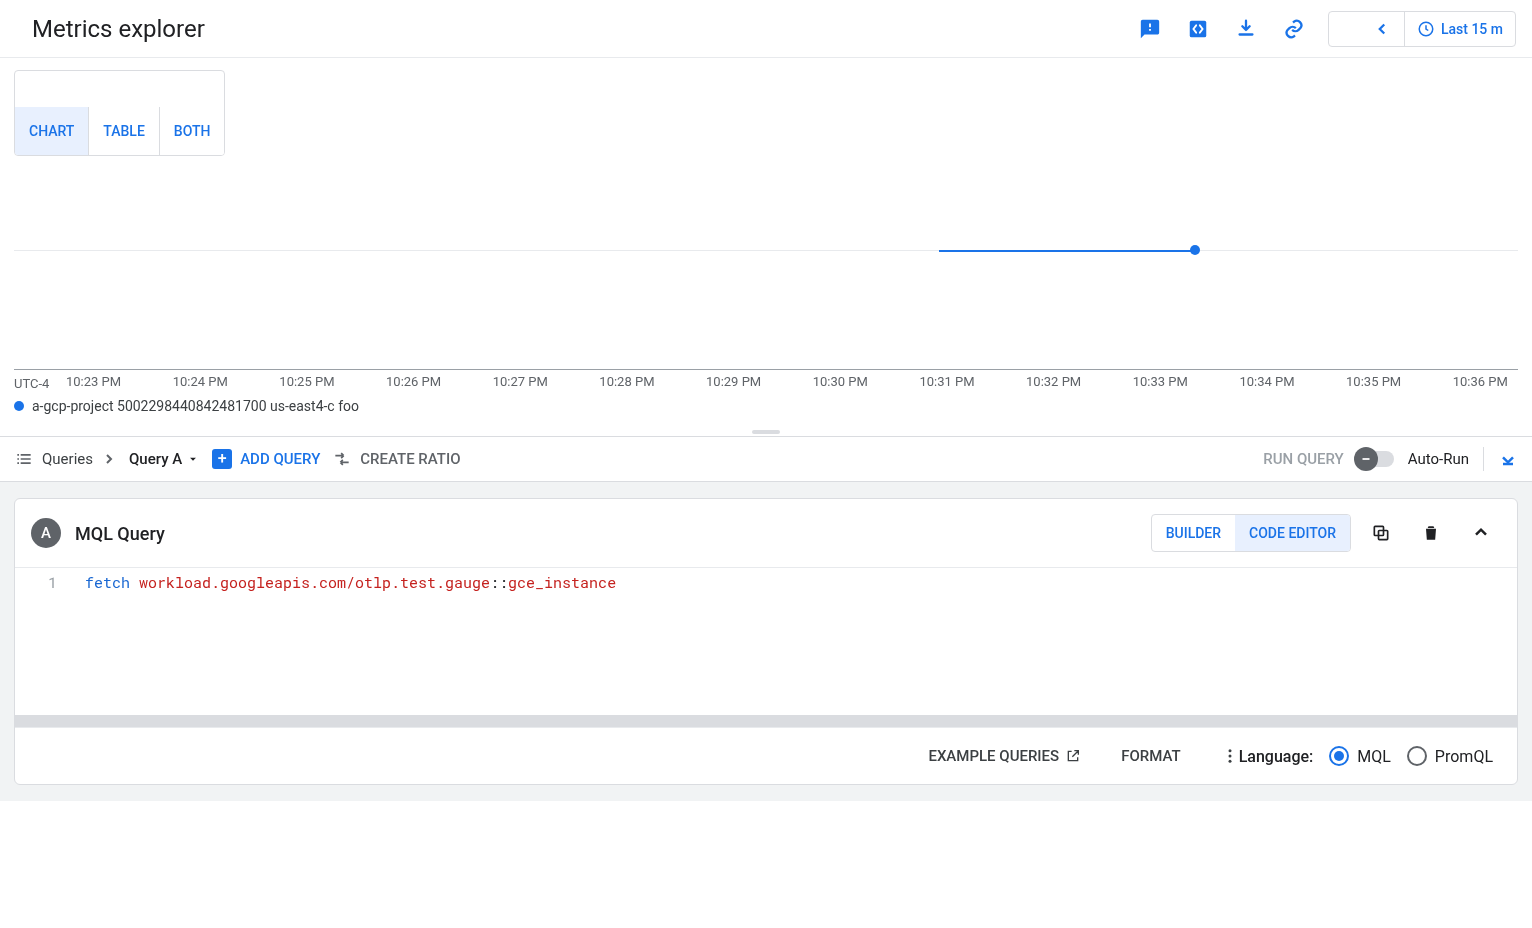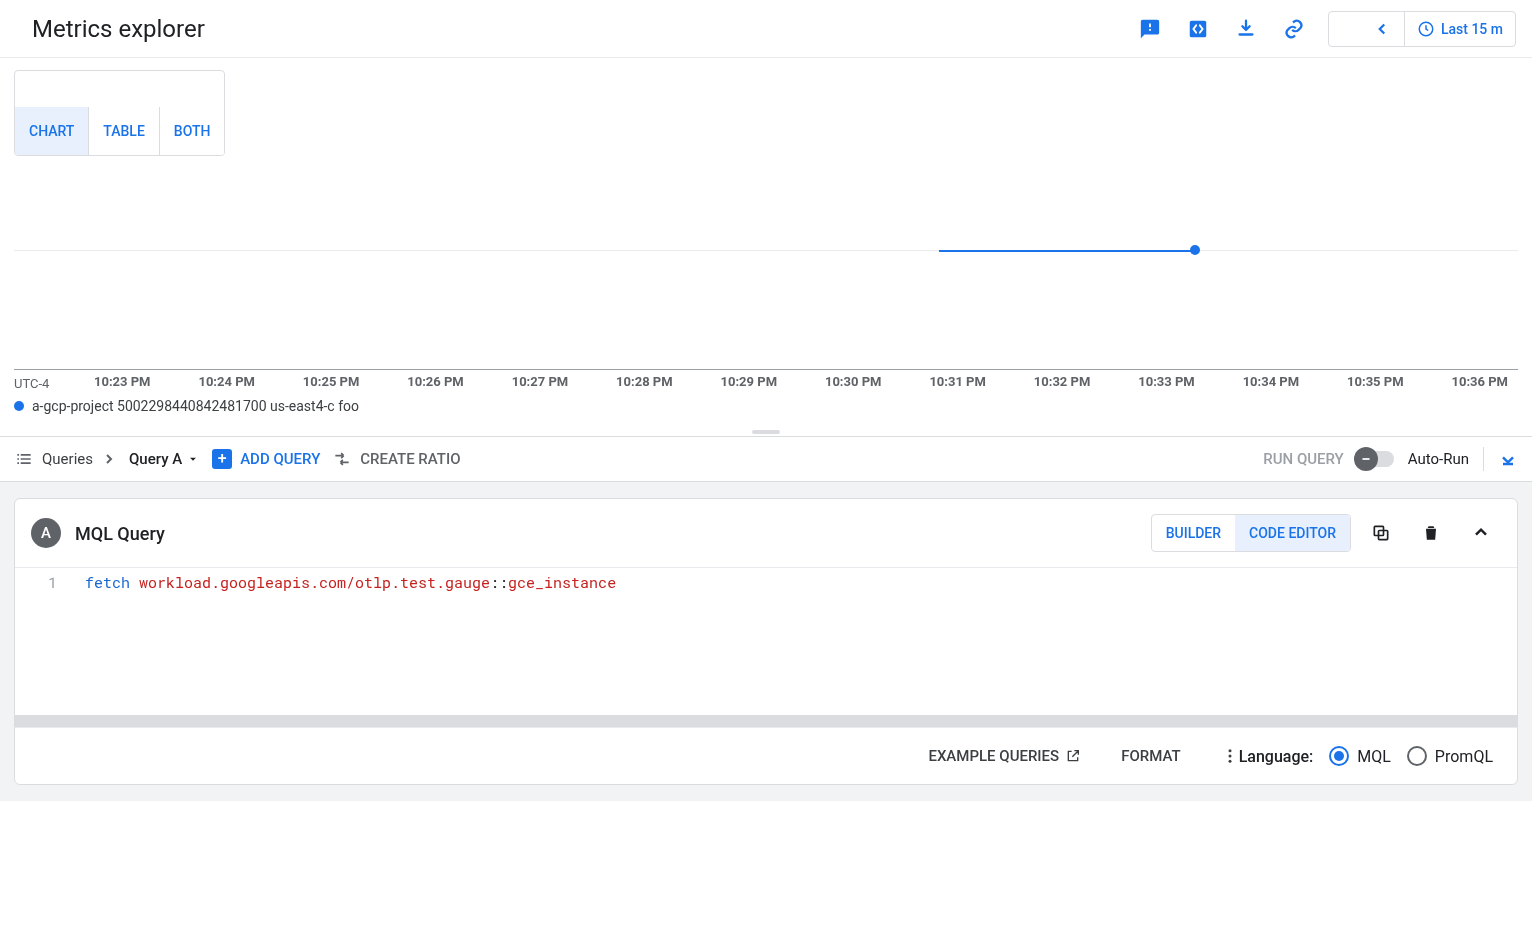--- a/index.html
+++ b/index.html
@@ -135,21 +135,21 @@
 </div>
 
 <div class="chart-area">
   <div class="chart-inner">
 
     <div class="grid-line" style="top:50%"></div>
     <div class="series-line" style="top:50%; left:61.5%; width:17%;"></div>
     <div class="series-dot" style="top:50%; left:78.5%;"></div>
     <div class="tz">UTC-4</div>
   </div>
-  <div class="x-labels" style="margin-left:80px;font-weight:bold;">
+  <div class="x-labels" style="margin-left:52px;">
     <span>10:23 PM</span>
     <span>10:24 PM</span>
     <span>10:25 PM</span>
     <span>10:26 PM</span>
     <span>10:27 PM</span>
     <span>10:28 PM</span>
     <span>10:29 PM</span>
     <span>10:30 PM</span>
     <span>10:31 PM</span>
     <span>10:32 PM</span>

